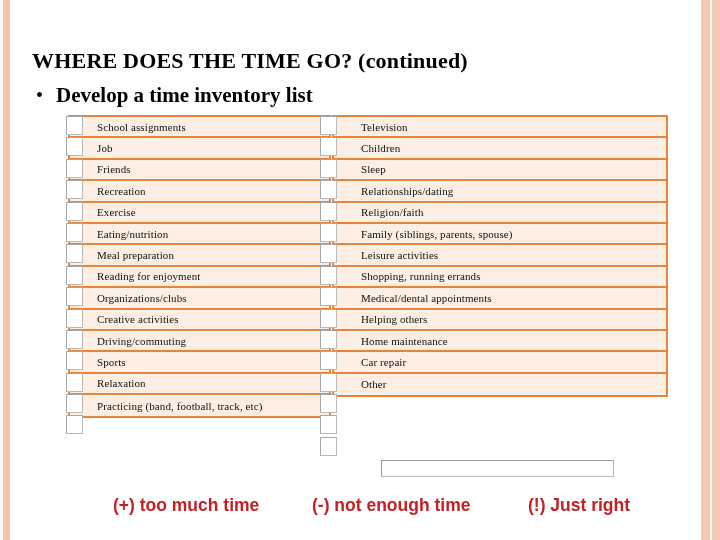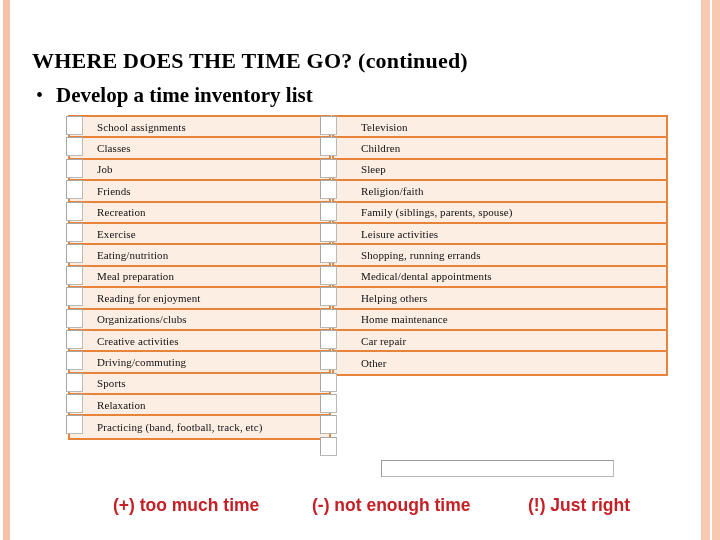--- a/index.html
+++ b/index.html
@@ -188,23 +188,20 @@
     <span class="bullet-text">Develop a time inventory list</span>
   </div>
 
   <div class="inventory-area">
 
     <div class="inv-table left" id="tbl-left">
         <div class="inv-row">
           <span class="inv-label">School assignments</span>
         </div>
         <div class="inv-row">
-          <span class="inv-label">Classes</span>
-        </div>
-        <div class="inv-row">
           <span class="inv-label">Job</span>
         </div>
         <div class="inv-row">
           <span class="inv-label">Friends</span>
         </div>
         <div class="inv-row">
           <span class="inv-label">Recreation</span>
         </div>
         <div class="inv-row">
           <span class="inv-label">Exercise</span>
@@ -239,20 +236,23 @@
       </div>
     <div class="inv-table right" id="tbl-right">
         <div class="inv-row">
           <span class="inv-label">Television</span>
         </div>
         <div class="inv-row">
           <span class="inv-label">Children</span>
         </div>
         <div class="inv-row">
           <span class="inv-label">Sleep</span>
+        </div>
+        <div class="inv-row">
+          <span class="inv-label">Relationships/dating</span>
         </div>
         <div class="inv-row">
           <span class="inv-label">Religion/faith</span>
         </div>
         <div class="inv-row">
           <span class="inv-label">Family (siblings, parents, spouse)</span>
         </div>
         <div class="inv-row">
           <span class="inv-label">Leisure activities</span>
         </div>

